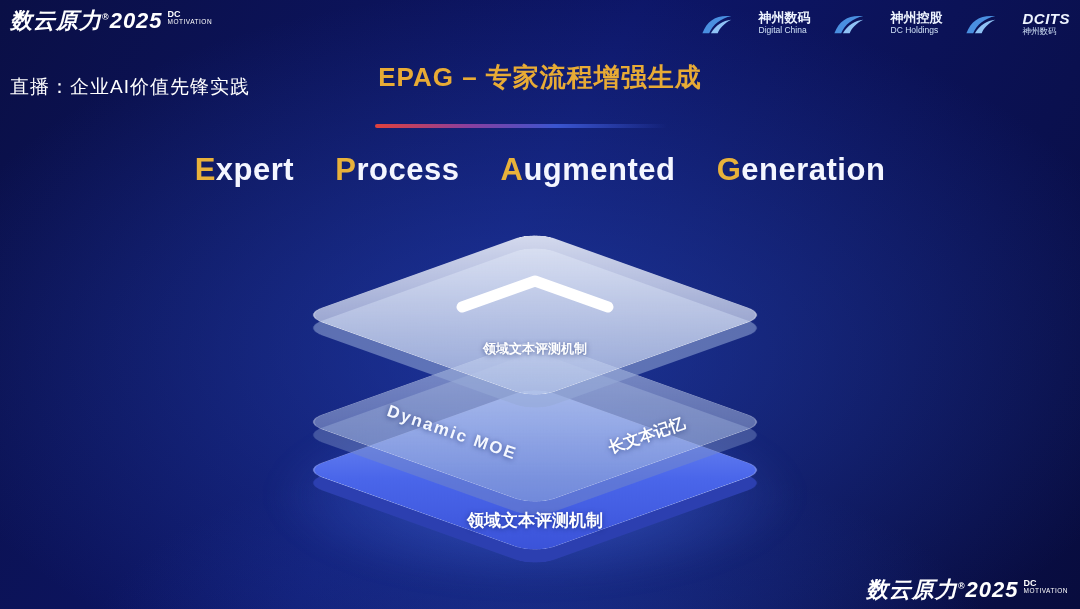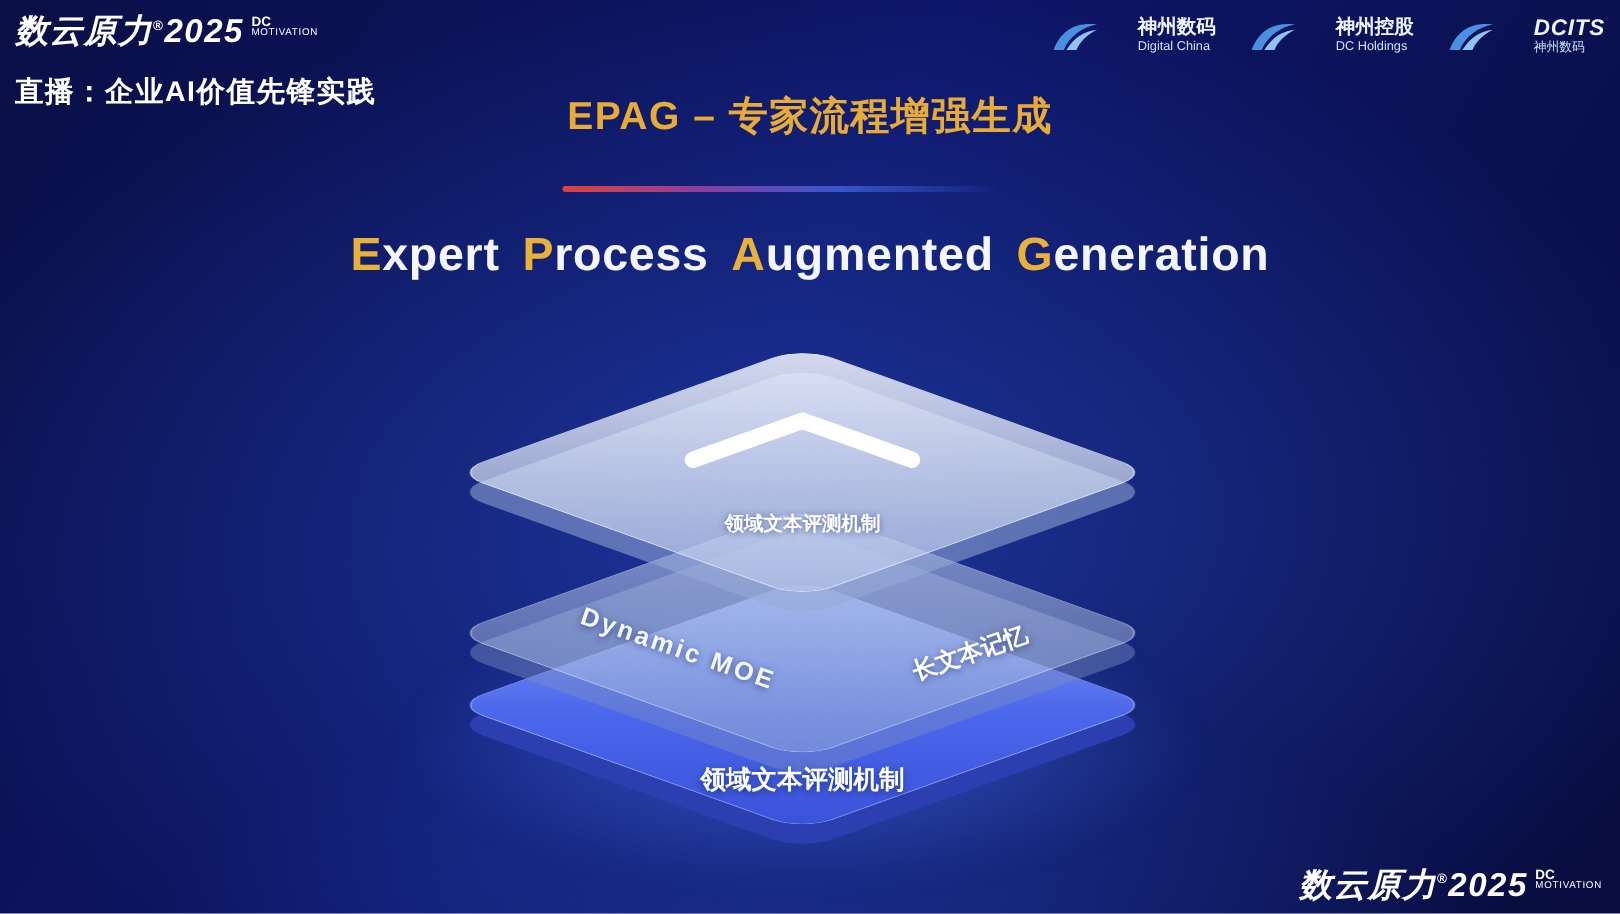--- a/index.html
+++ b/index.html
@@ -18,28 +18,28 @@
   .brand { position:absolute; display:flex; align-items:flex-start; gap:5px; }
   .brand-main { font-size:22px; font-weight:bold; font-style:italic; letter-spacing:1px; line-height:1; }
   .brand-main sup { font-size:9px; font-style:normal; vertical-align:super; }
   .brand-sub { display:flex; flex-direction:column; line-height:1.05; padding-bottom:1px; }
   .brand-sub span:first-child { font-size:9px; font-weight:bold; }
   .brand-sub span:last-child { font-size:6.5px; letter-spacing:.5px; }
   .brand.top-left { left:10px; top:10px; }
   .brand.bottom-right { right:12px; bottom:8px; }
 
   
-  .live-label { position:absolute; left:10px; top:48px; font-size:19px; font-weight:bold; letter-spacing:1px; }
+  .live-label { position:absolute; left:10px; top:74px; font-size:19px; font-weight:normal; letter-spacing:1px; }
   .epag-title { position:absolute; left:0; right:0; top:60px; text-align:center;
                 font-size:26px; font-weight:bold; letter-spacing:1px; color:#e8ab35; }
   .divider { position:absolute; left:375px; top:124px; width:292px; height:4px; border-radius:2px;
              background:linear-gradient(90deg,#e0413c 0%,#8a3f9e 32%,#3a55d0 62%,rgba(40,80,200,0) 100%); }
   .headline { position:absolute; left:0; right:0; top:152px; text-align:center;
               font-size:31px; font-weight:bold; letter-spacing:.5px; color:#f4f6ff; }
-  .headline .word { display:inline-block; margin:0 3px; }
+  .headline .word { display:inline-block; margin:0 16px; }
   .headline .gold { color:#e8b13a; }
 
   
   .partners { position:absolute; right:10px; top:10px; display:flex; align-items:center; gap:20px; }
   .partner { display:flex; align-items:center; gap:6px; }
   .partner .txt { display:flex; flex-direction:column; line-height:1.15;margin-left:20px; }
   .partner .name { font-size:13px; font-weight:bold; color:#eef4ff; }
   .partner .name.latin { font-style:italic; font-size:15px; letter-spacing:.5px; }
   .partner .sub { font-size:8.5px; color:#cfe0f5; }
   .swoosh svg { display:block; }

